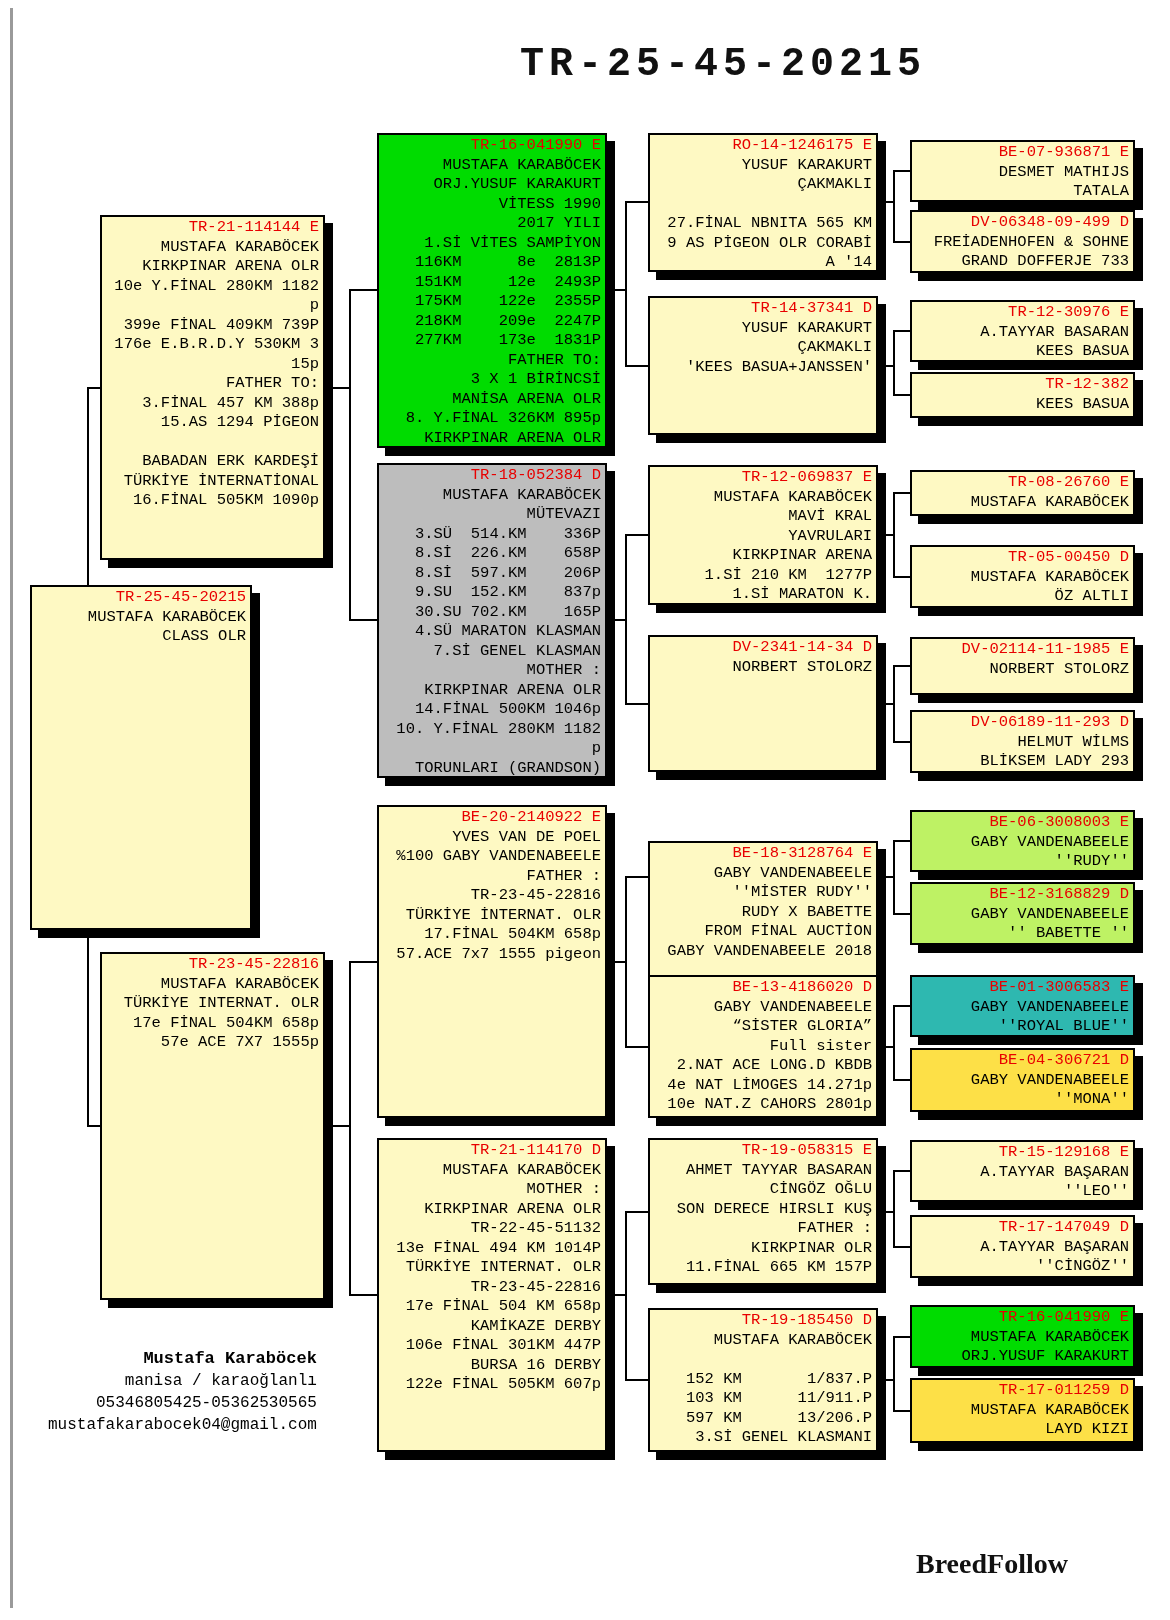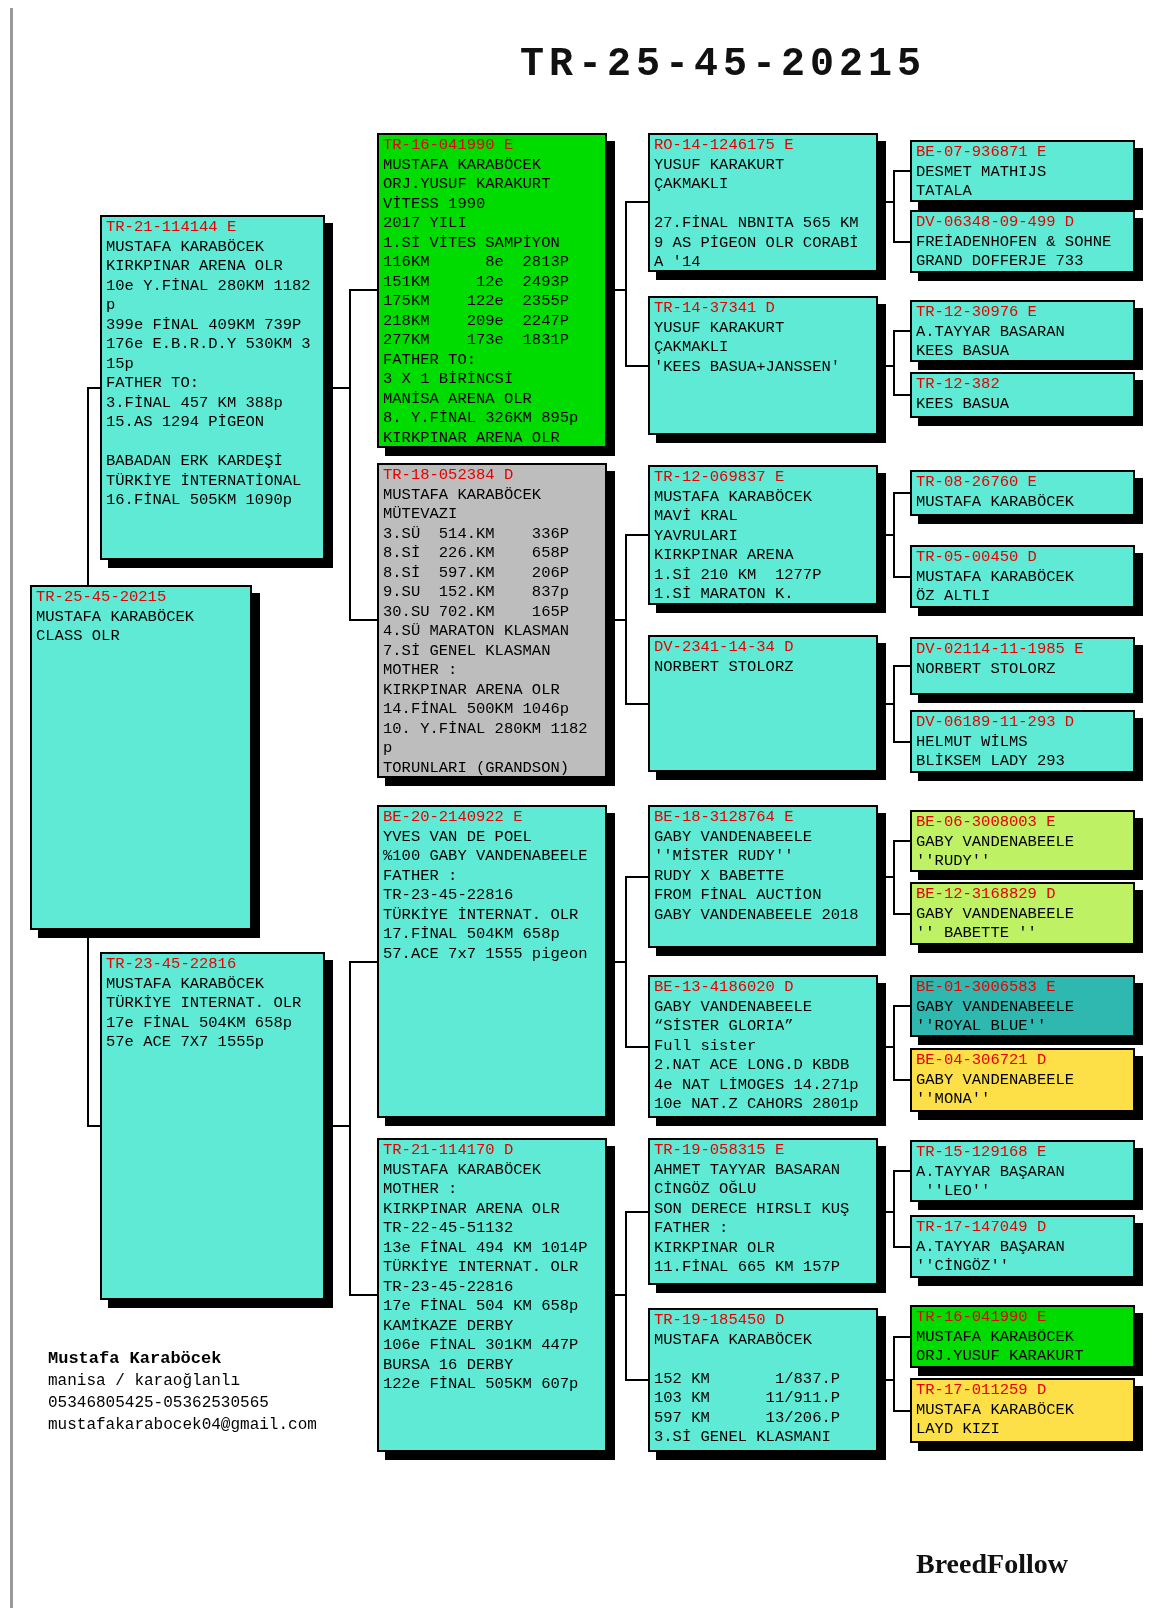--- a/index.html
+++ b/index.html
@@ -1,29 +1,29 @@
 <!DOCTYPE html>
 <html><head>
 <meta charset="utf-8">
 <style>
   html,body{margin:0;padding:0;background:#e9e9e9;}
   .page{
     position:relative;width:1170px;height:1620px;background:#ffffff;
     font-family:"Liberation Mono","DejaVu Sans Mono",monospace;
-    overflow:hidden;margin:0 auto;
+    overflow:hidden;margin:0 auto;text-align:right;
   }
   .title{
     position:absolute;left:520px;top:42px;
     font-size:40px;font-weight:bold;letter-spacing:5px;white-space:nowrap;
     color:#111;
   }
   .connectors{position:absolute;left:0;top:0;z-index:1;}
   .box{
     position:absolute;z-index:2;box-sizing:border-box;
-    background:#5eead4;border:2px solid #000;
+    background:#fef9c3;border:2px solid #000;
     box-shadow:8px 8px 0 #000;
     padding:1px 4px;overflow:hidden;
     font-size:15.5px;line-height:19.5px;color:#000;
   }
   .box-id{color:#e80000;white-space:pre;}
   .box-body{white-space:pre-wrap;}
   .bg-green{background:#00dc00;}
   .bg-gray{background:#bdbdbd;}
   .bg-cyan{background:#bef264;}
   .bg-teal{background:#2eb8b0;}
@@ -181,21 +181,21 @@
 MAVİ KRAL
 YAVRULARI
 KIRKPINAR ARENA
 1.Sİ 210 KM  1277P
 1.Sİ MARATON K.</div>
   </div>
   <div class="box" style="left:648px;top:635px;width:230px;height:137px">
     <div class="box-id">DV-2341-14-34 D</div>
     <div class="box-body">NORBERT STOLORZ</div>
   </div>
-  <div class="box" style="left:648px;top:805px;width:230px;height:143px">
+  <div class="box" style="left:648px;top:841px;width:230px;height:143px">
     <div class="box-id">BE-18-3128764 E</div>
     <div class="box-body">GABY VANDENABEELE
 ''MİSTER RUDY''
 RUDY X BABETTE
 FROM FİNAL AUCTİON
 GABY VANDENABEELE 2018</div>
   </div>
   <div class="box" style="left:648px;top:975px;width:230px;height:143px">
     <div class="box-id">BE-13-4186020 D</div>
     <div class="box-body">GABY VANDENABEELE

